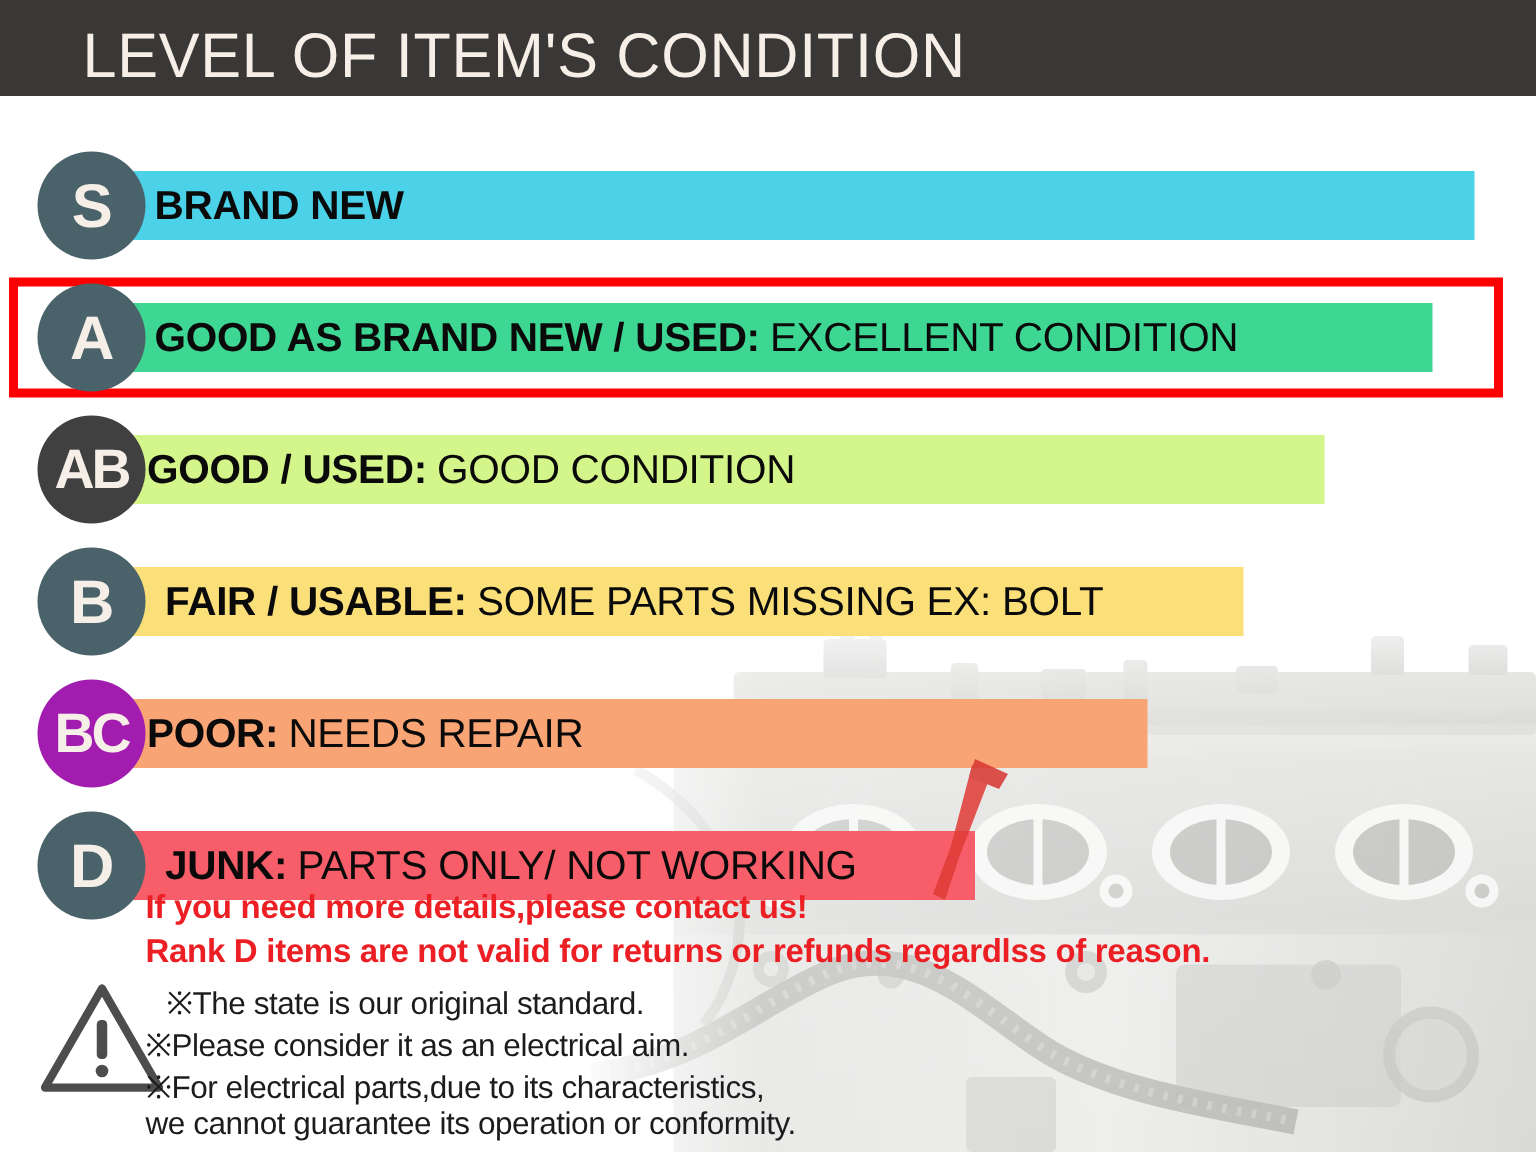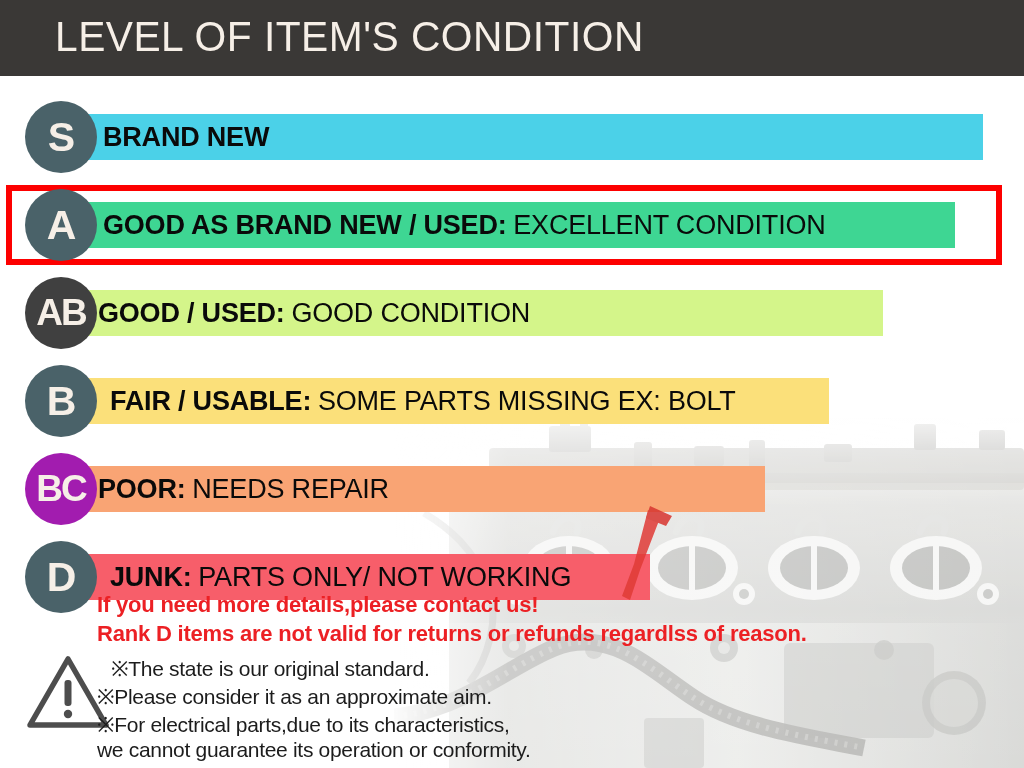--- a/index.html
+++ b/index.html
@@ -15,21 +15,21 @@
     position:absolute; right:0; bottom:0;
     width:630px; height:350px;
     opacity:.55;
     z-index:0;
     pointer-events:none;
   }
 
   
   #header{
     position:absolute; left:0; top:0;
-    width:1024px; height:76px;
+    width:1024px; height:64px;
     background:#3a3836;
     z-index:5;
   }
   #header-title{
     position:absolute; left:55px; top:13px;
     font-size:42px;
     letter-spacing:.5px;
     color:#f6efe7;
     font-weight:400;
     white-space:nowrap;
@@ -311,16 +311,16 @@
   <svg id="warning-icon" viewBox="0 0 82 76">
     <path d="M41 5 L79 71 L3 71 Z" fill="none" stroke="#4d4d4d" stroke-width="5.5" stroke-linejoin="round"></path>
     <rect x="37.5" y="26" width="7" height="26" rx="3" fill="#4d4d4d"></rect>
     <circle cx="41" cy="60" r="4.2" fill="#4d4d4d"></circle>
   </svg>
 
   <div class="note-red" id="note-red-1" style="color: rgb(236, 32, 36);">If you need more details,please contact us!</div>
   <div class="note-red" id="note-red-2" style="color: rgb(236, 32, 36);">Rank D items are not valid for returns or refunds regardlss of reason.</div>
 
   <div class="note-black" id="note-black-1" style="color: rgb(28, 28, 28); margin-left: 14px;">※The state is our original standard.</div>
-  <div class="note-black" id="note-black-2" style="color: rgb(28, 28, 28);">※Please consider it as an approximate aim.</div>
+  <div class="note-black" id="note-black-2" style="color: rgb(28, 28, 28);">※Please consider it as an electrical aim.</div>
   <div class="note-black" id="note-black-3" style="color: rgb(28, 28, 28);">※For electrical parts,due to its characteristics,</div>
   <div class="note-black" id="note-black-4" style="color: rgb(28, 28, 28);">we cannot guarantee its operation or conformity.</div>
 </div>
 
 </body></html>

